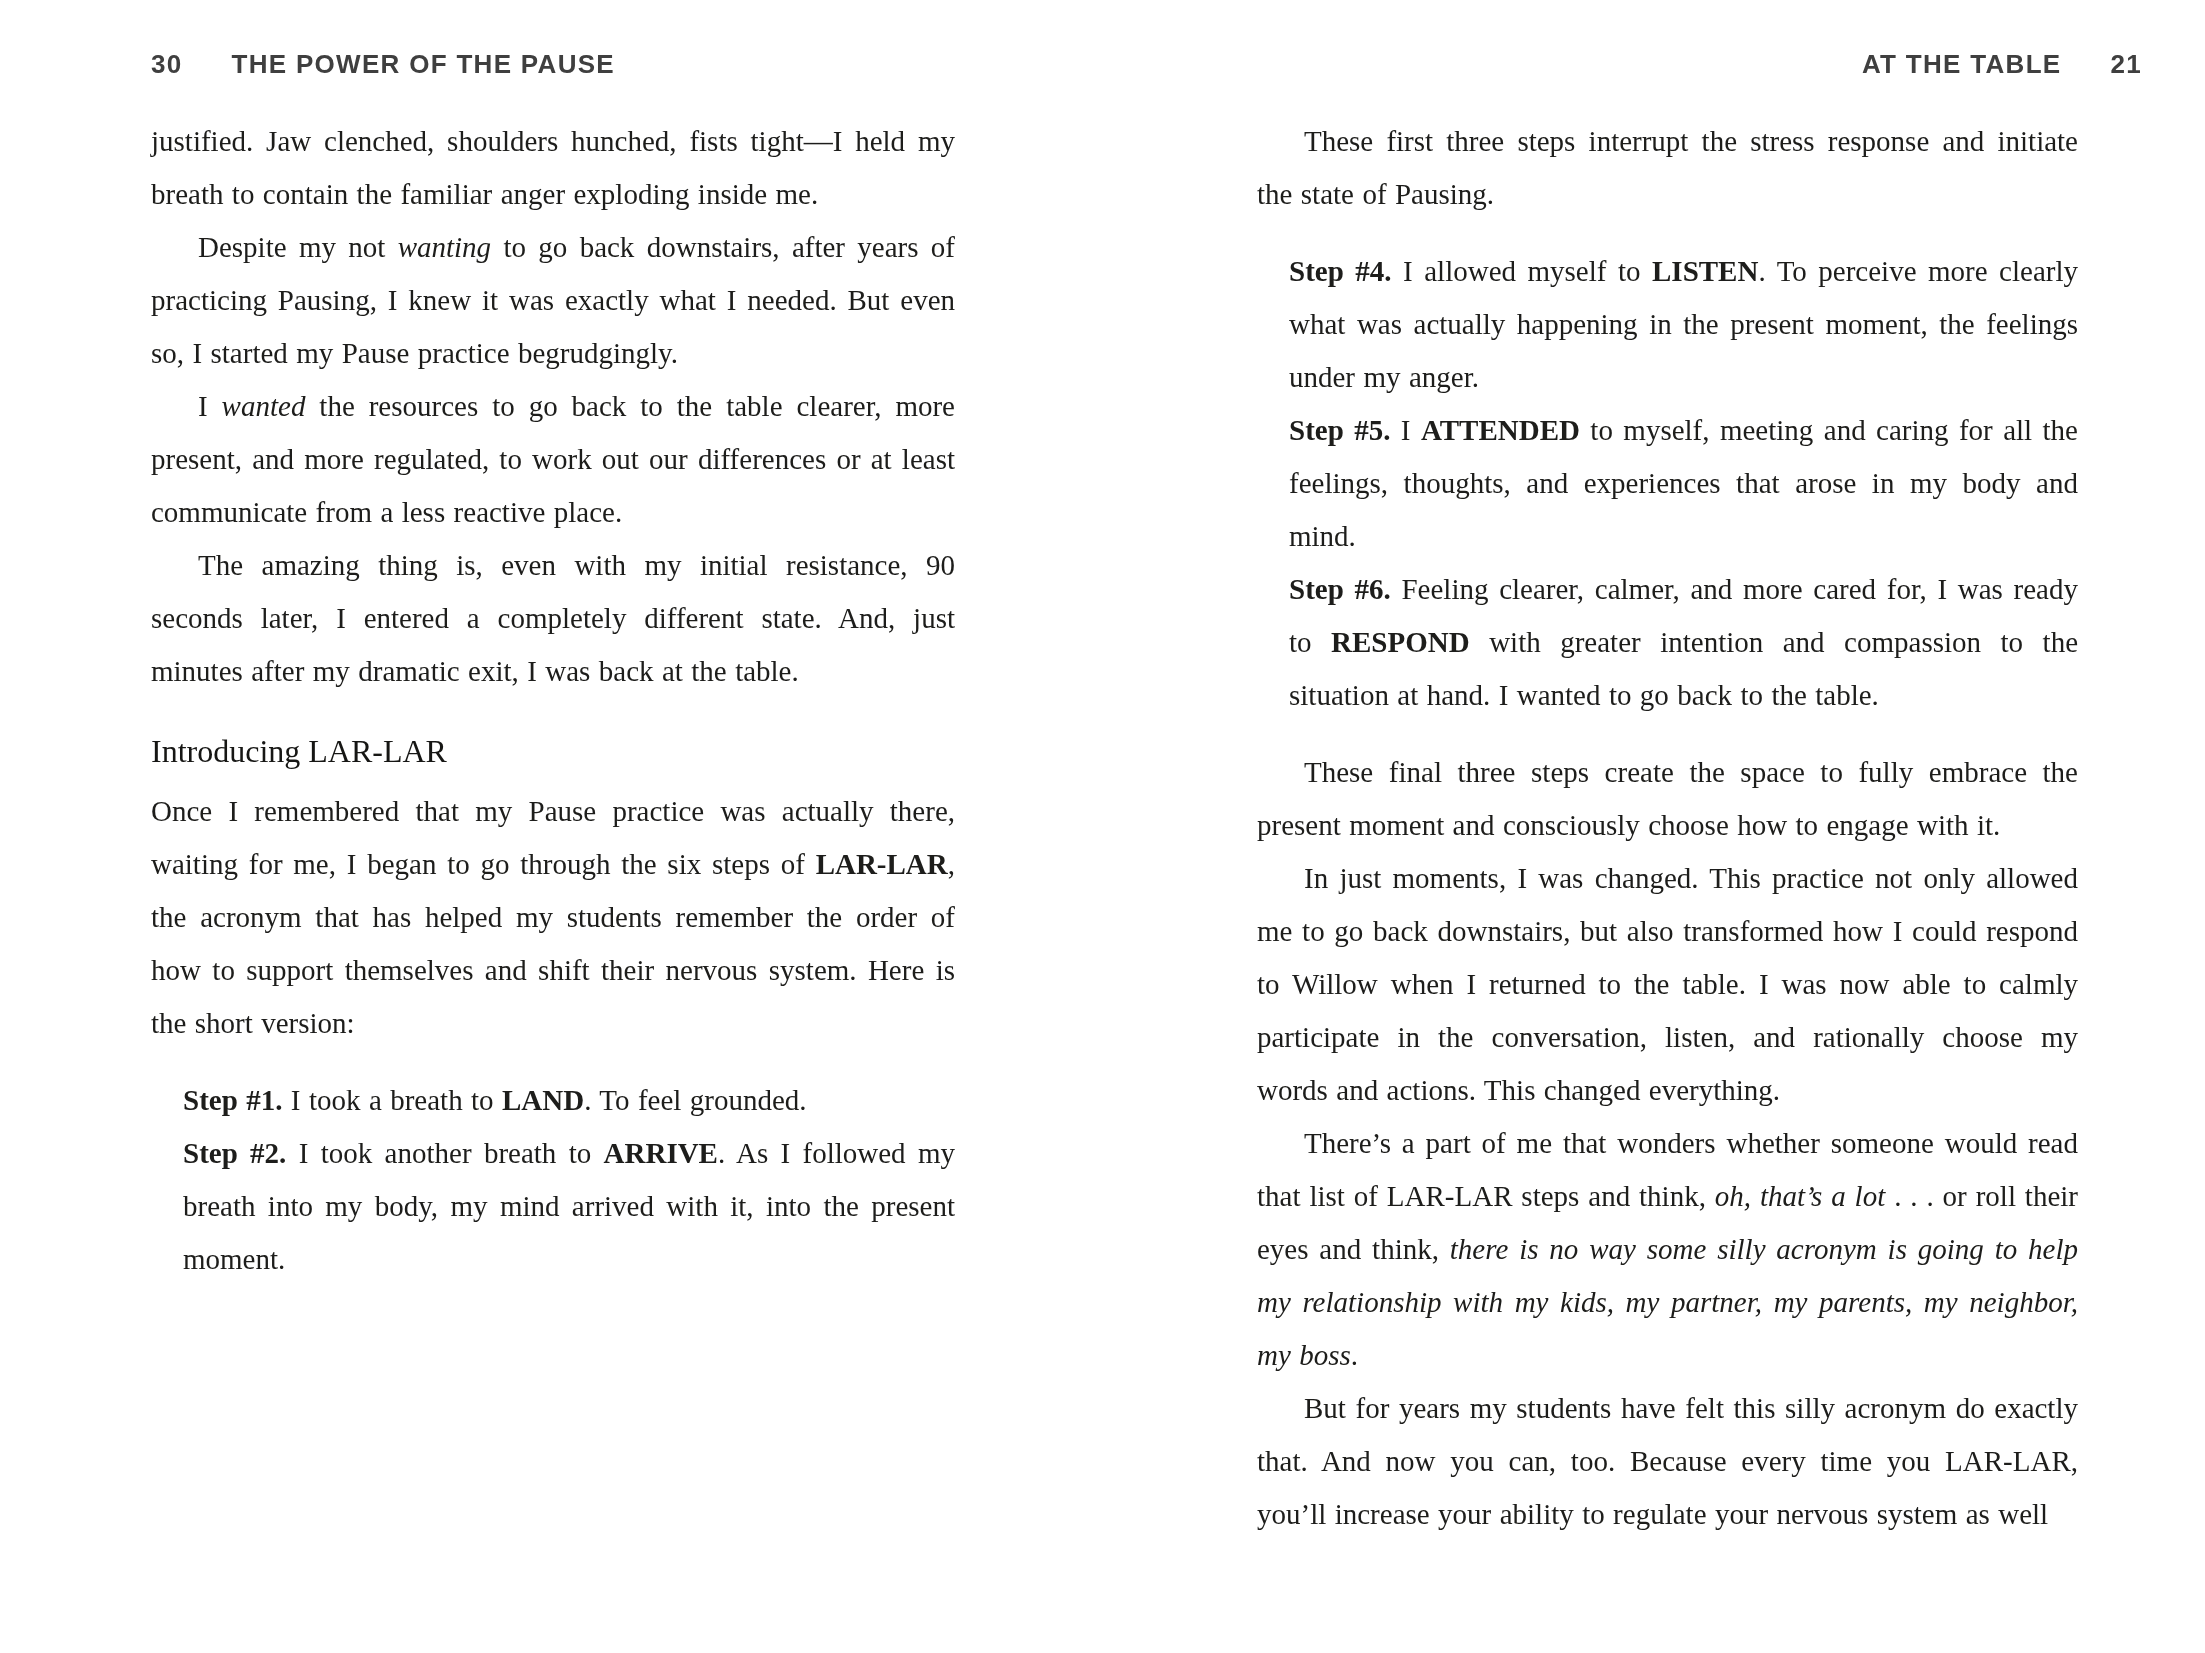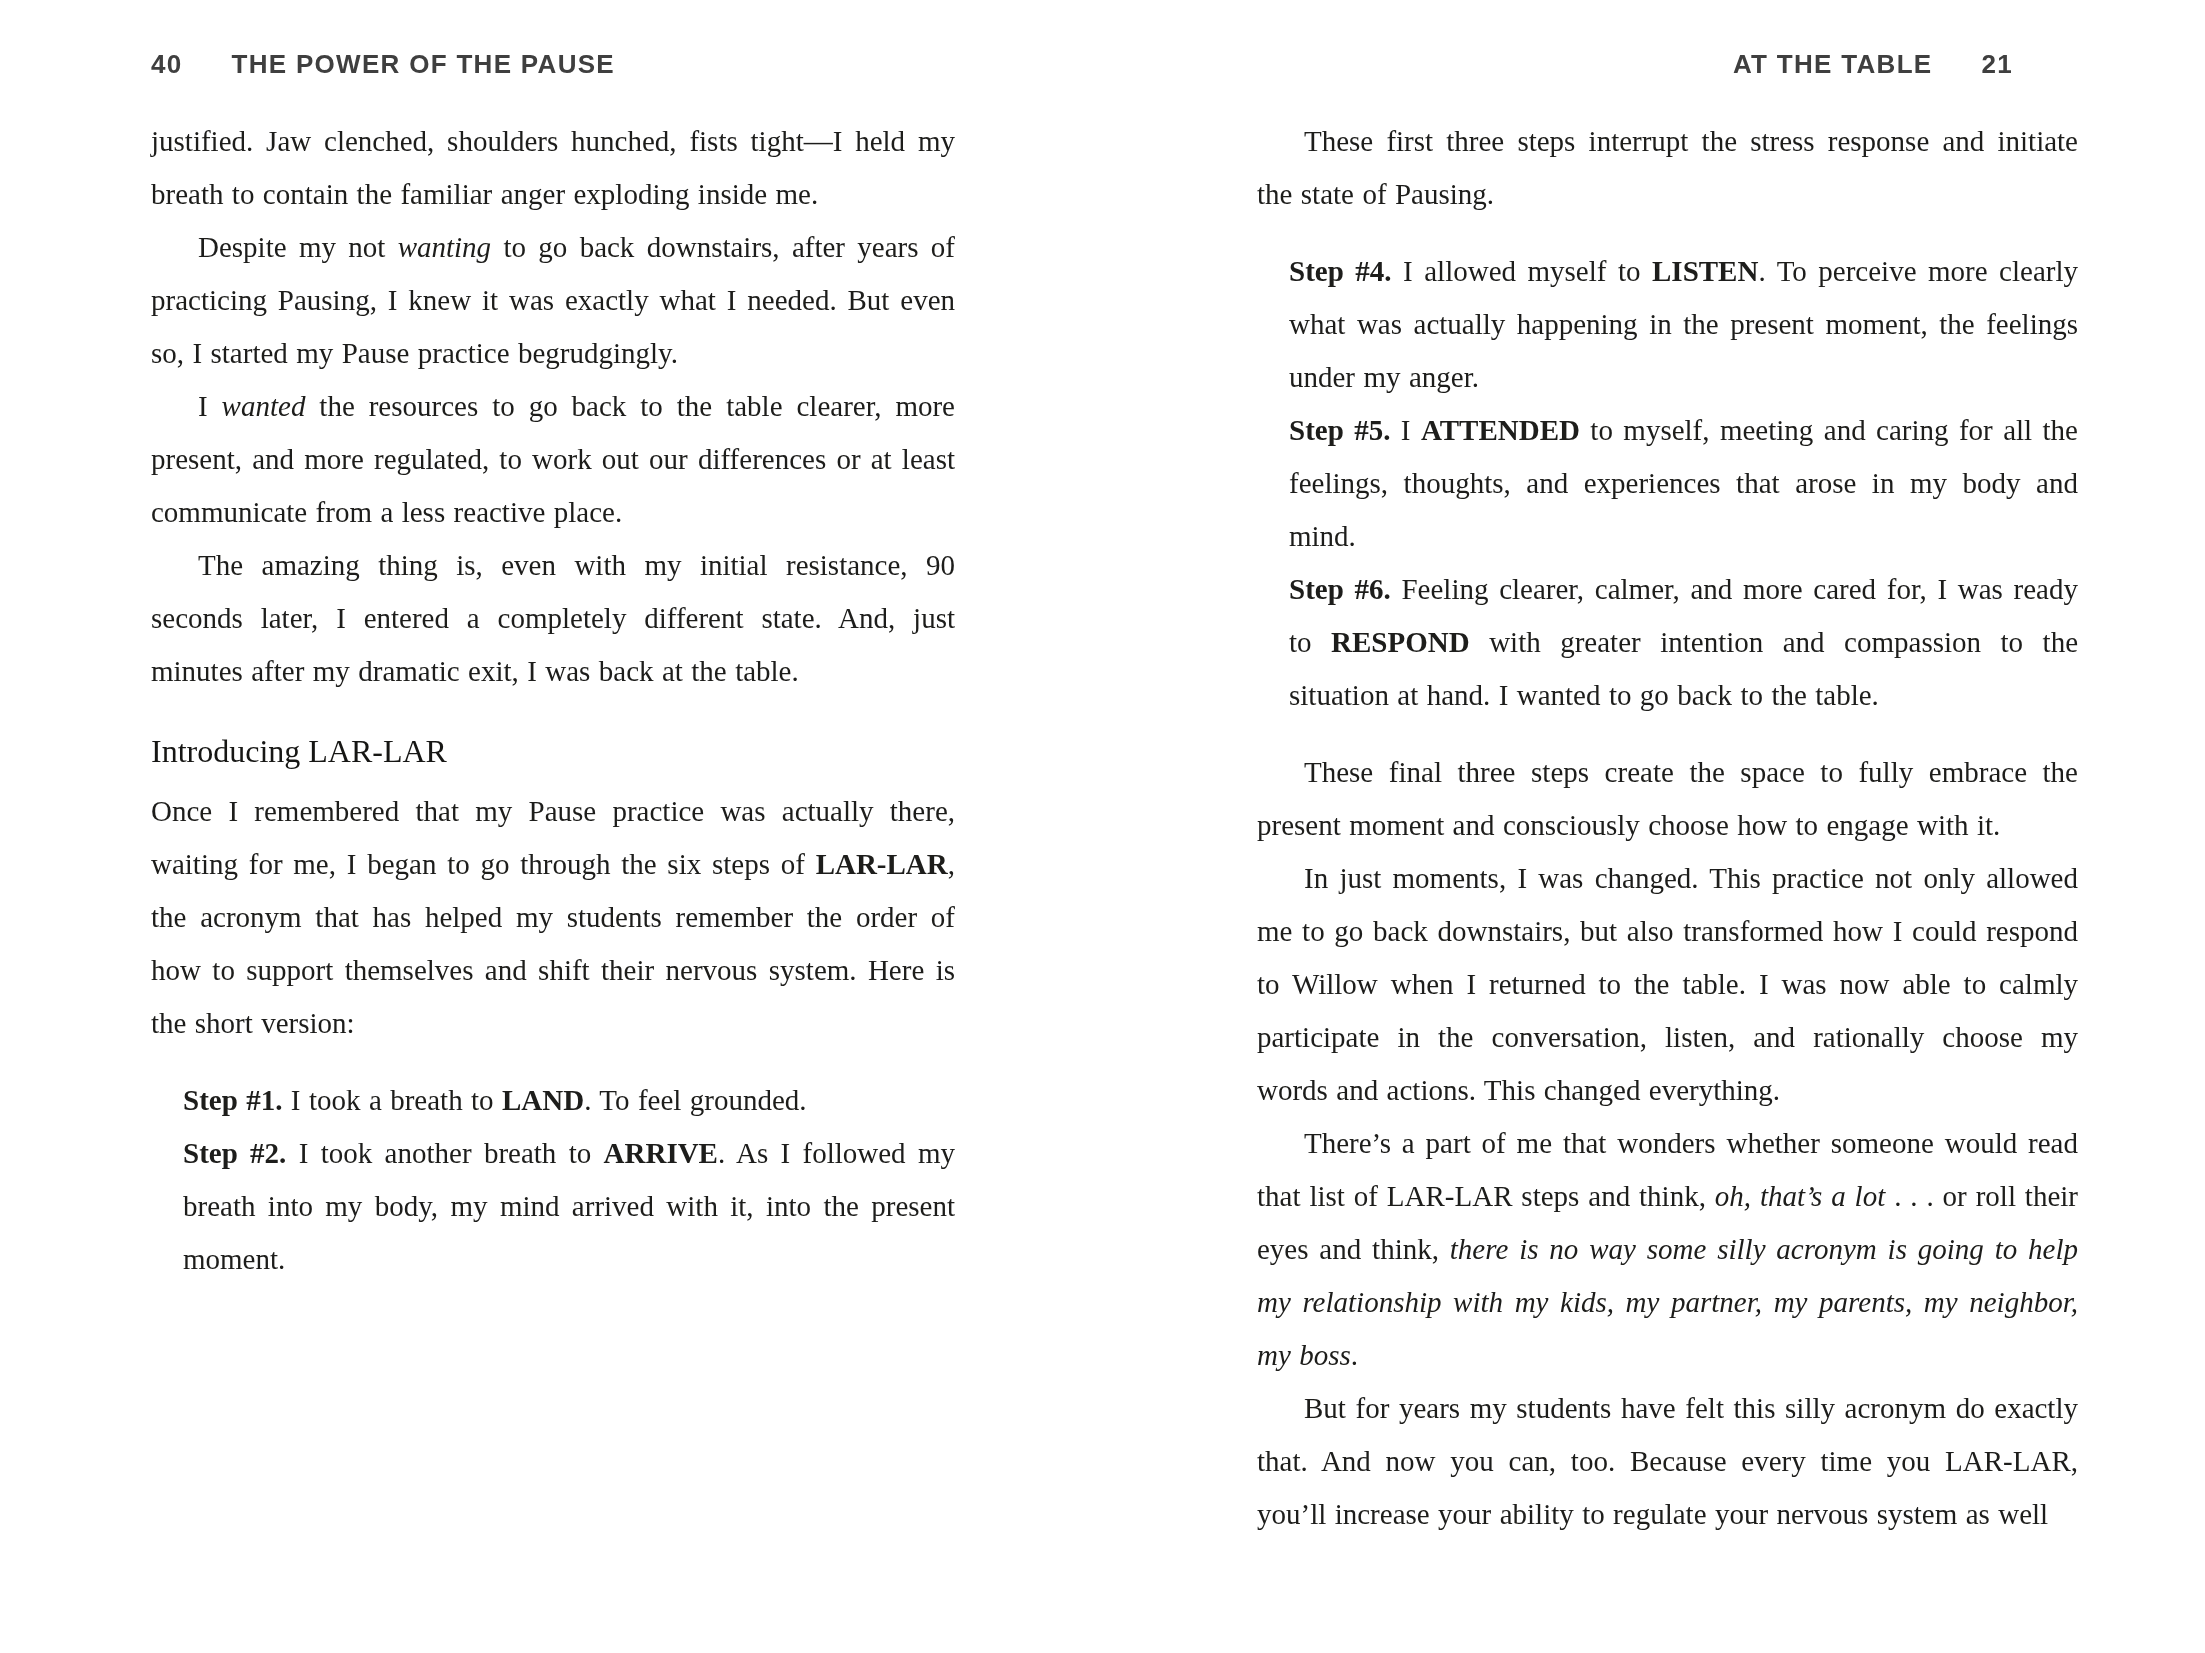--- a/index.html
+++ b/index.html
@@ -19,21 +19,21 @@
     position: absolute;
     top: 49px;
     font-family: "Liberation Sans", sans-serif;
     font-weight: 700;
     font-size: 26px;
     letter-spacing: 1.3px;
     color: #3f3f3f;
     white-space: nowrap;
   }
   .head-left  { left: 151px; }
-  .head-right { left: 1192px; width: 821px; text-align: right; }
+  .head-right { left: 1321px; width: 821px; text-align: right; }
   .head-left .page-num  { margin-right: 49px; }
   .head-right .page-num { margin-left: 49px; }
 
   .text-col {
     position: absolute;
     top: 115px;
   }
   .col-left  { left: 151px;  width: 804px; }
   .col-right { left: 1257px; width: 821px; }
 
@@ -58,21 +58,21 @@
     margin-top: 24px;
     margin-bottom: 24px;
   }
   .r-b { font-weight: 700; }
   .r-i { font-style: italic; }
 </style>
 </head>
 <body>
 
 <div class="running-head head-left">
-  <span class="page-num">40</span><span>THE POWER OF THE PAUSE</span>
+  <span class="page-num">30</span><span>THE POWER OF THE PAUSE</span>
 </div>
 
 <div class="running-head head-right">
   <span>AT THE TABLE</span><span class="page-num">21</span>
 </div>
 
 <div class="text-col col-left">
     <div class="para"><span>justified. Jaw clenched, shoulders hunched, fists tight—I held my breath to contain the familiar anger exploding inside me.</span></div>
     <div class="para indent"><span>Despite my not </span><span class="r-i">wanting</span><span> to go back downstairs, after years of practicing Pausing, I knew it was exactly what I needed. But even so, I started my Pause practice begrudgingly.</span></div>
     <div class="para indent"><span>I </span><span class="r-i">wanted</span><span> the resources to go back to the table clearer, more present, and more regulated, to work out our differences or at least communicate from a less reactive place.</span></div>

